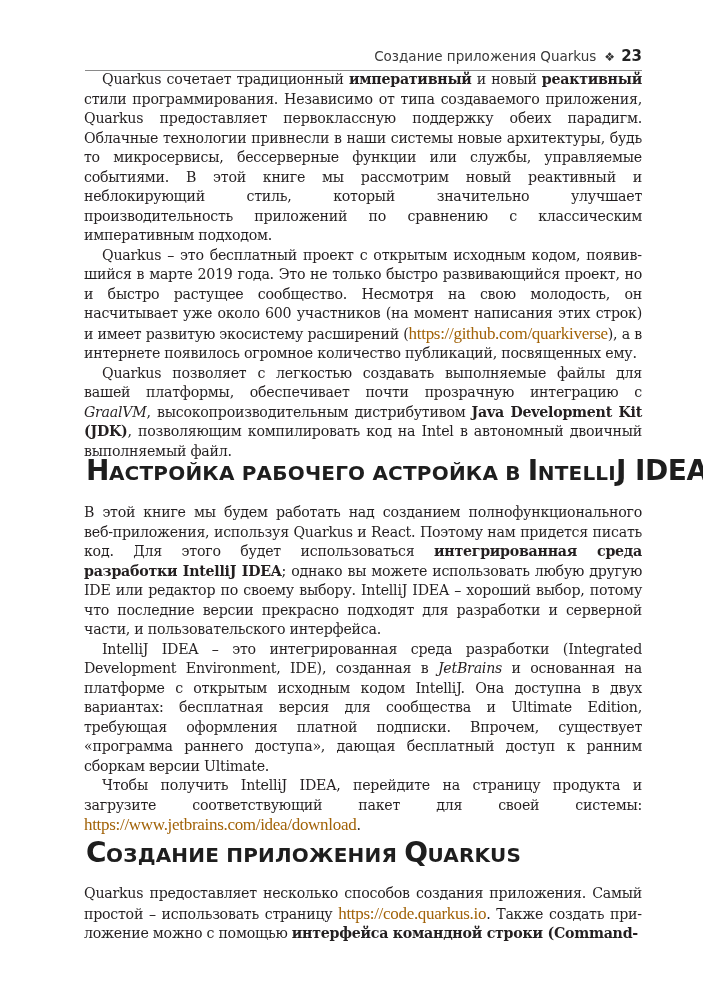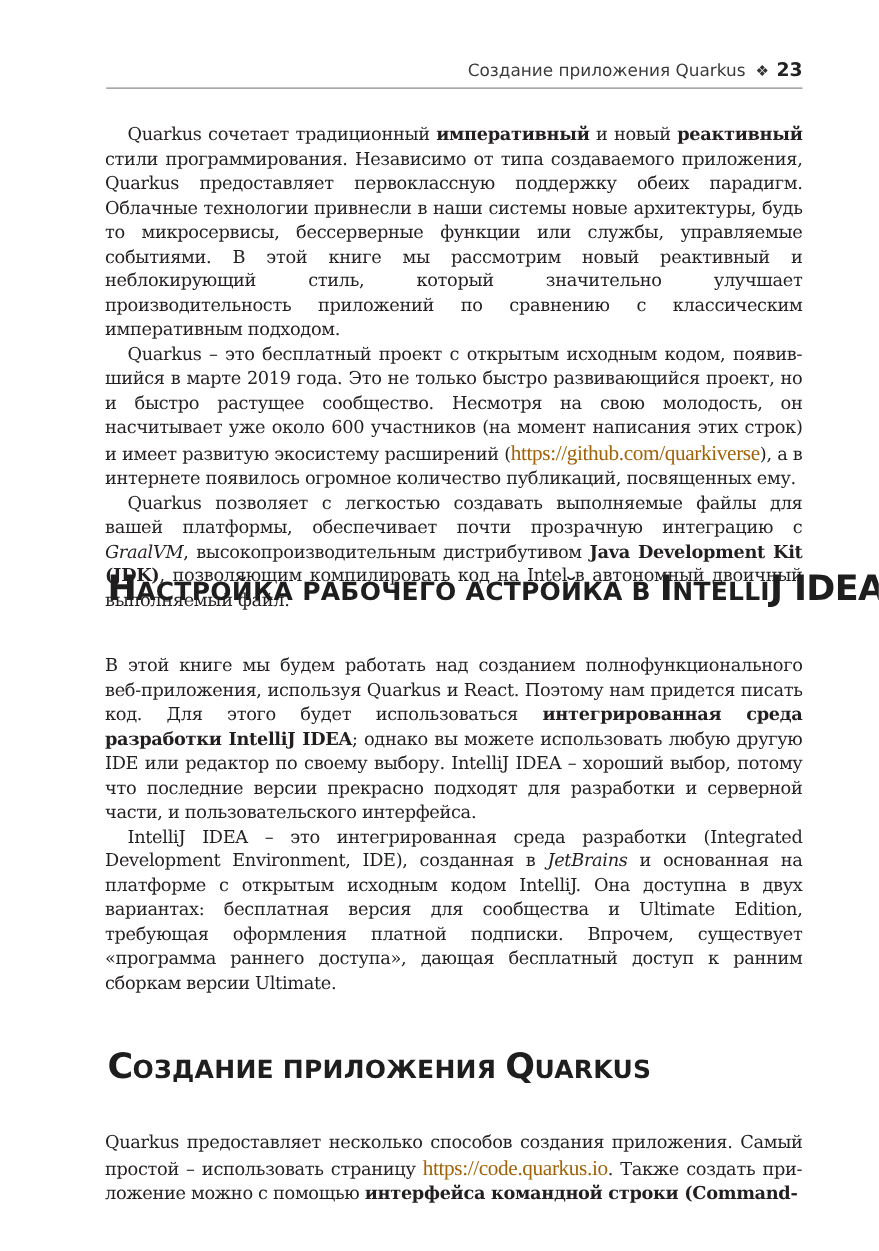--- a/index.html
+++ b/index.html
@@ -14,33 +14,33 @@
   }
   .running-header .ornament { display: inline-block; margin: 0 6px 0 8px; font-size: 12px; color: #333; }
   .running-header .page-num { font-weight: bold; font-size: 15px; color: #222; }
 
   .body-text {
     position: absolute; left: 84px; width: 558px;
     font-family: "DejaVu Serif", serif; font-size: 14.2px; line-height: 19.5px;
     text-align: justify; letter-spacing: -0.25px;
   }
   .body-text p { margin: 0; text-indent: 18px; hyphens: manual; }
-  .body-text p.noindent { text-indent: 0; margin-top: 21px; }
+  .body-text p.noindent { text-indent: 0; }
   .body-text b { font-weight: bold; }
   .body-text i { font-style: italic; }
   .link { color: #a16207; font-family: Liberation Serif, serif; font-size: 17px; text-decoration: none; letter-spacing: -0.3px; }
 
   .section-heading {
     position: absolute; left: 86px;
     font-family: "DejaVu Sans", sans-serif; font-weight: bold; color: #1e1e1e;
     font-size: 28px; letter-spacing: -0.5px; white-space: nowrap;
   }
   .section-heading .sc { font-size: 20px; letter-spacing: 0.2px; }
 
-  #block1 { top: 99px; }
+  #block1 { top: 70px; }
   #heading1 { top: 454px; }
   #block2 { top: 503px; }
   #heading2 { top: 836px; }
   #block3 { top: 884px; }
 </style>
 </head>
 <body>
 
 <div class="page">
 
@@ -52,20 +52,21 @@
       <p><span>Quarkus сочетает традиционный </span><b>императивный</b><span> и новый </span><b>реактивный</b><span> стили программирования. Независимо от типа создаваемого приложения, Quarkus предоставляет первоклассную поддержку обеих парадигм. Облачные технологии привнесли в наши системы новые архитектуры, будь то мик­росервисы, бессерверные функции или службы, управляемые событиями. В этой книге мы рассмотрим новый реактивный и неблокирующий стиль, который значительно улучшает производительность приложений по срав­нению с классическим императивным подходом.</span></p>
       <p><span>Quarkus – это бесплатный проект с открытым исходным кодом, появив­шийся в марте 2019 года. Это не только быстро развивающийся проект, но и быстро растущее сообщество. Несмотря на свою молодость, он насчитывает уже около 600 участников (на момент написания этих строк) и имеет раз­витую экосистему расширений (</span><a class="link">https://github.com/quarkiverse</a><span>), а в интернете появилось огромное количество публикаций, посвященных ему.</span></p>
       <p><span>Quarkus позволяет с легкостью создавать выполняемые файлы для вашей платформы, обеспечивает почти прозрачную интеграцию с </span><i>GraalVM</i><span>, высоко­производительным дистрибутивом </span><b>Java Development Kit (JDK)</b><span>, позволяю­щим компилировать код на Intel в автономный двоичный выполняемый файл.</span></p>
     </div>
 
   <div class="section-heading" id="heading1"><span>Н</span><span class="sc">АСТРОЙКА РАБОЧЕГО АСТРОЙКА В </span><span>I</span><span class="sc">NTELLI</span><span>J IDEA</span></div>
 
   <div class="body-text" id="block2">
       <p class="noindent"><span>В этой книге мы будем работать над созданием полнофункционального веб-приложения, используя Quarkus и React. Поэтому нам придется писать код. Для этого будет использоваться </span><b>интегрированная среда разработки Intel­liJ IDEA</b><span>; однако вы можете использовать любую другую IDE или редактор по своему выбору. IntelliJ IDEA – хороший выбор, потому что последние версии прекрасно подходят для разработки и серверной части, и пользовательского интерфейса.</span></p>
       <p><span>IntelliJ IDEA – это интегрированная среда разработки (Integrated Develop­ment Environment, IDE), созданная в </span><i>JetBrains</i><span> и основанная на платформе с открытым исходным кодом IntelliJ. Она доступна в двух вариантах: бес­платная версия для сообщества и Ultimate Edition, требующая оформления платной подписки. Впрочем, существует «программа раннего доступа», да­ющая бесплатный доступ к ранним сборкам версии Ultimate.</span></p>
+      <p><span>Чтобы получить IntelliJ IDEA, перейдите на страницу продукта и загрузите соответствующий пакет для своей системы: </span><a class="link">https://www.jetbrains.com/idea/download</a><span>.</span></p>
     </div>
 
   <div class="section-heading" id="heading2"><span>С</span><span class="sc">ОЗДАНИЕ ПРИЛОЖЕНИЯ </span><span>Q</span><span class="sc">UARKUS</span></div>
 
   <div class="body-text" id="block3">
       <p class="noindent"><span>Quarkus предоставляет несколько способов создания приложения. Самый простой – использовать страницу </span><a class="link">https://code.quarkus.io</a><span>. Также создать при­ложение можно с помощью </span><b>интерфейса командной строки (Command-</b></p>
     </div>
 
 </div>
 

